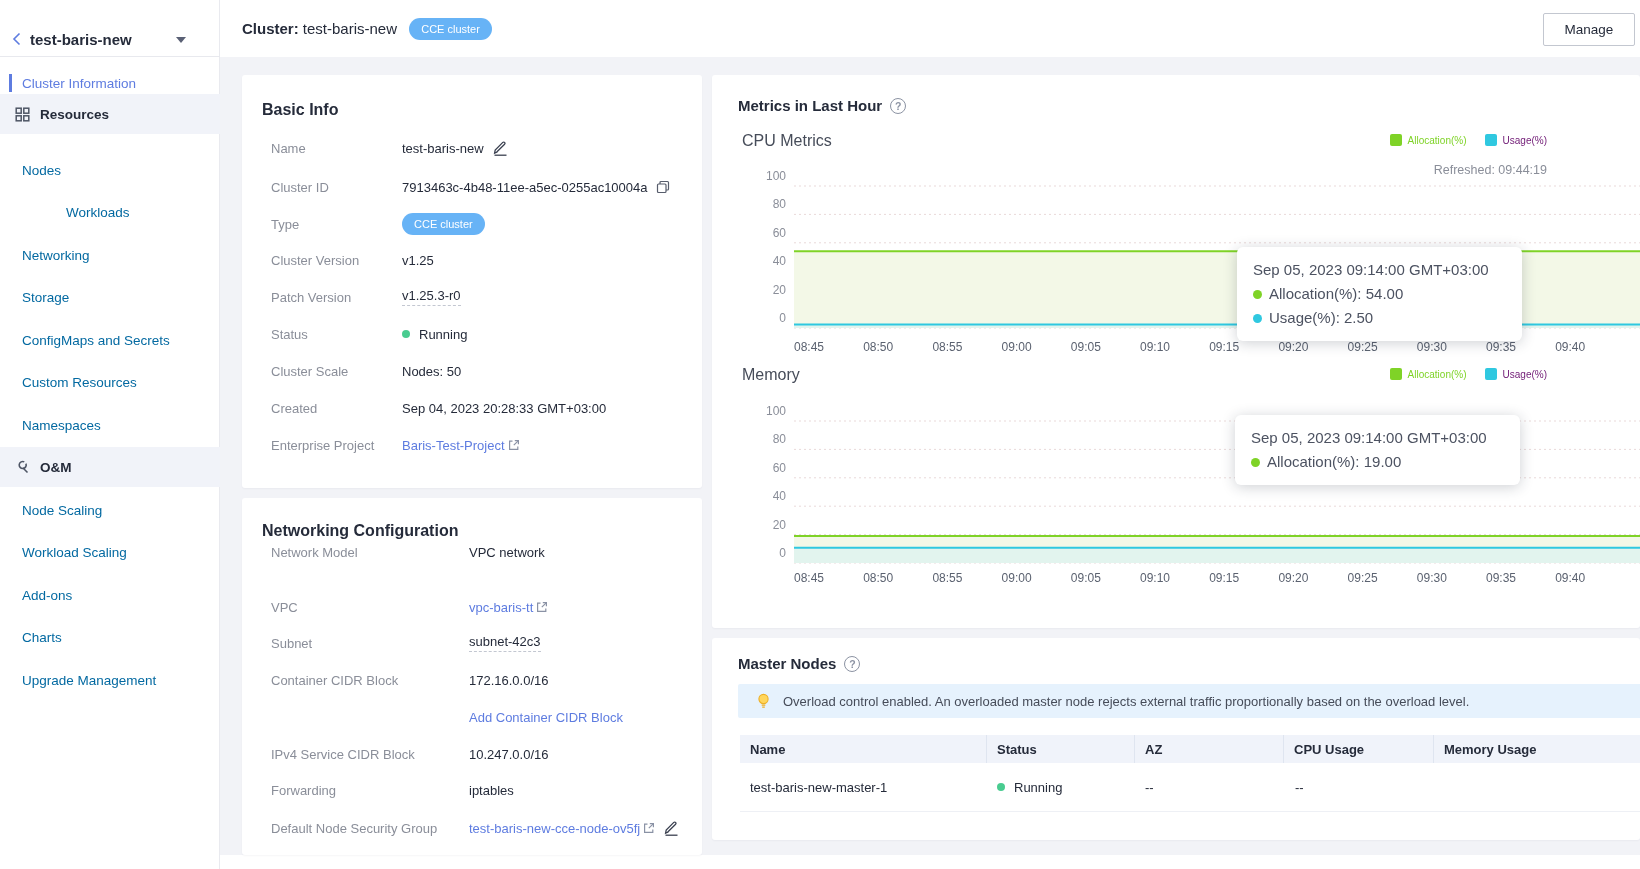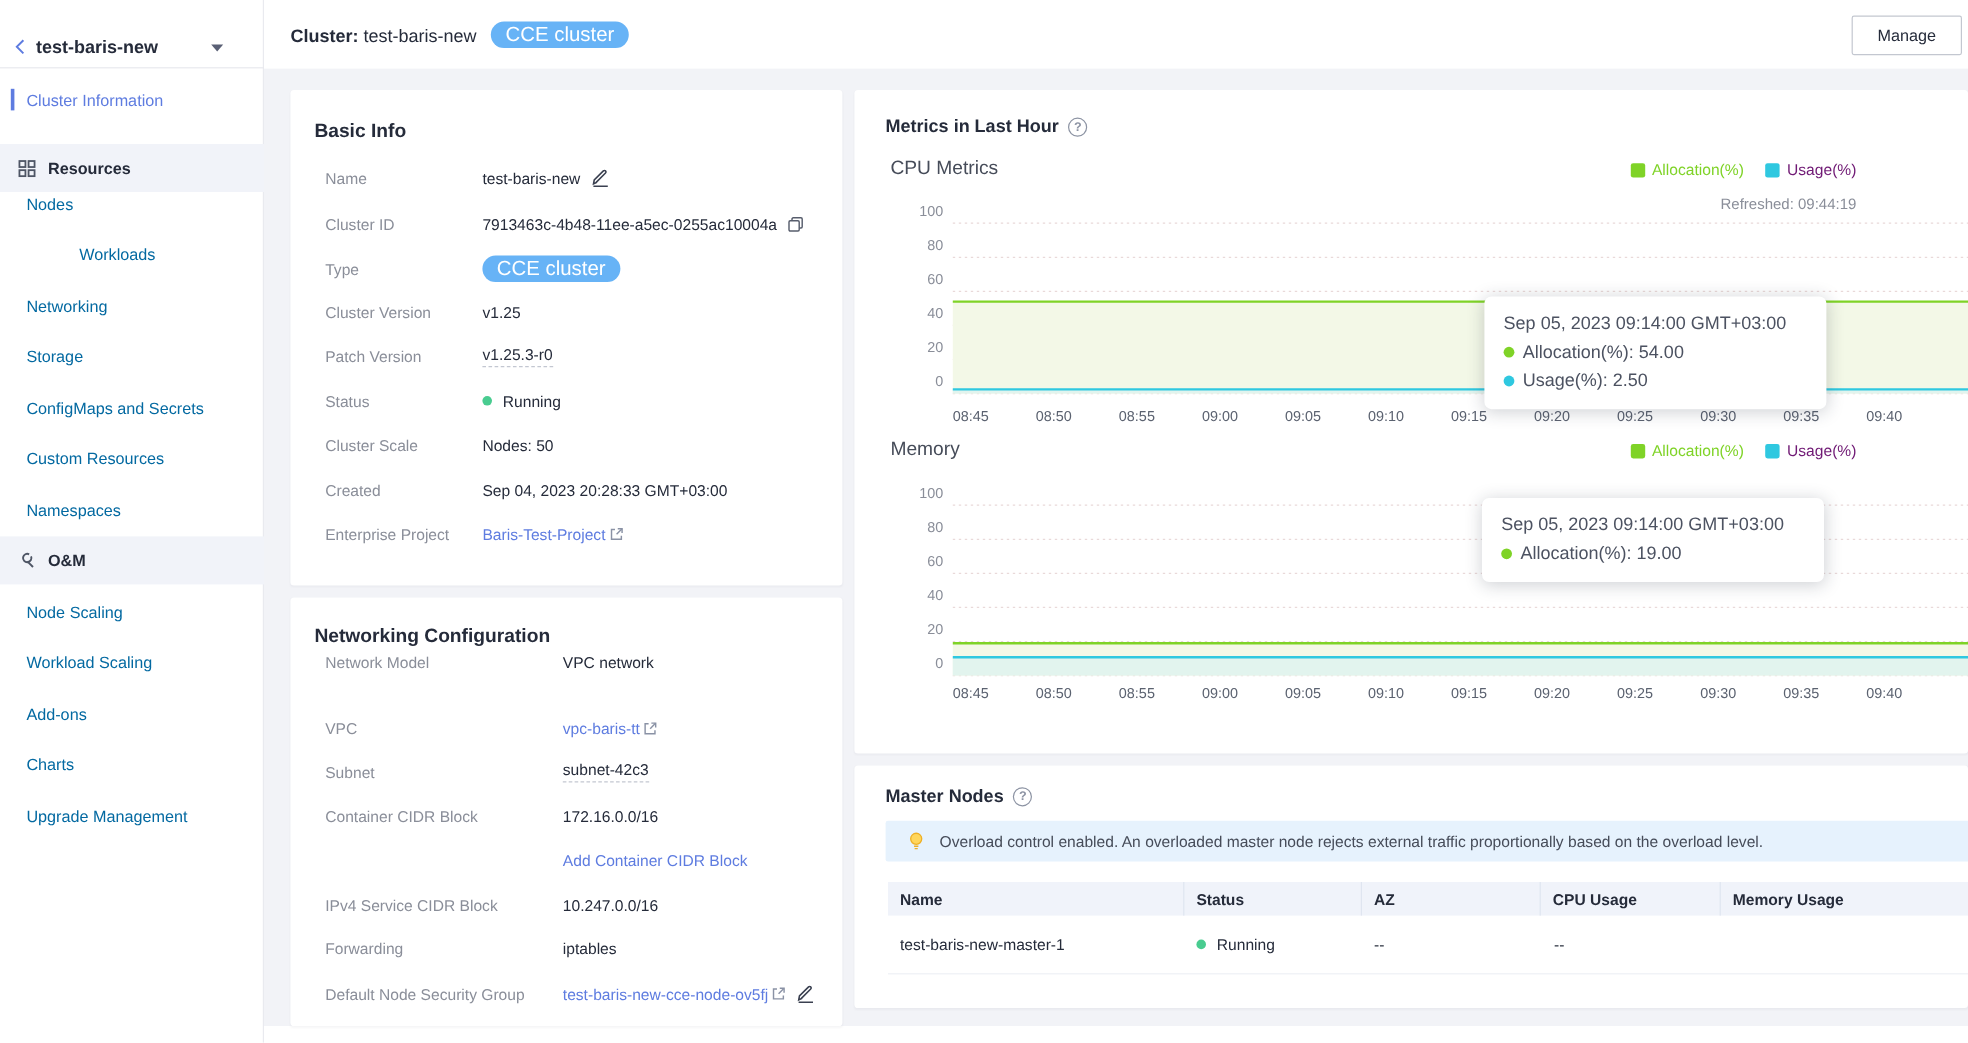--- a/index.html
+++ b/index.html
@@ -25,21 +25,21 @@
   .nav-item .lbl { font-size:13.5px; color:#0369a1; margin-left:22px; }
   .nav-item.active .lbl { color:#5e7ce0; }
   .nav-item.section { background:#f1f3f9; }
   .nav-item.section .lbl { font-weight:bold; color:#252b3a; margin-left:10px; }
   .nav-item.section .nav-ico { margin-left:15px; display:flex; }
   .active-bar { position:absolute; left:9px; top:11px; width:3px; height:18px; background:#5e7ce0; }
 
   
   #crumb { left:242px; top:18px; font-size:15px; }
   #crumb b { font-weight:bold; }
-  .badge { display:inline-block; background:#67b3f6; color:#fff; font-size:17px;
+  .badge { display:inline-block; background:#67b3f6; color:#fff; font-size:11px;
     line-height:22px; padding:0 12px; border-radius:11px; vertical-align:1px; }
   #manage-btn { left:1543px; top:13px; width:92px; height:33px; background:#fff;
     border:1px solid #c3c7d0; border-radius:2px; font-size:13.5px; color:#252b3a;
     text-align:center; line-height:31px; cursor:pointer; }
 
   
   .card { background:#fff; border-radius:3px; box-shadow:0 1px 2px rgba(15,30,60,.04); }
   #card-basic { left:242px; top:75px; width:460px; height:413px; }
   #card-net { left:242px; top:498px; width:460px; height:357px; }
   #card-metrics { left:712px; top:75px; width:928px; height:553px; }
@@ -53,21 +53,21 @@
   .dashed-u { border-bottom:1px dashed #c3c7d1; padding-bottom:2px; }
   .dot { display:inline-block; width:8px; height:8px; border-radius:50%; background:#49cc90; margin-right:9px; }
   .ico-btn { display:inline-flex; margin-left:8px; cursor:pointer; vertical-align:-2px; }
   .help-ico { display:inline-flex; width:16px; height:16px; border:1px solid #8c93a3; border-radius:50%;
     color:#8c93a3; font-size:10.5px; align-items:center; justify-content:center; margin-left:8px; cursor:pointer; }
 
   
   #metrics-title { left:26px; top:97px; font-size:15px; font-weight:bold; display:flex; align-items:center; }
   #refreshed { right:93px; top:88px; font-size:12.5px; color:#8a8e99; }
   .chart-title { left:30px; font-size:16px; color:#464c59; }
-  .legend { right:93px; display:flex; align-items:center; font-size:13px; gap:6px; }
+  .legend { right:93px; display:flex; align-items:center; font-size:10px; gap:6px; }
   .legend .sq { width:12px; height:12px; border-radius:2px; display:inline-block; }
   .legend .alloc-t { color:#7fd327; margin-right:12px; }
   .legend .usage-t { color:#701a75; }
   .tooltip { background:#fff; border-radius:6px; box-shadow:0 2px 14px rgba(30,40,60,.22);
     padding:11px 16px; font-size:15px; color:#4c5261; line-height:24px; z-index:5; }
   .tooltip .tdot { display:inline-block; width:9px; height:9px; border-radius:50%; margin-right:7px; }
   .tdot.g { background:#7fd327; } .tdot.c { background:#2fc8e0; }
   #tt-cpu { left:525px; top:172px; width:285px; }
   #tt-mem { left:523px; top:340px; width:285px; }
 
@@ -111,21 +111,21 @@
       <span id="cluster-switch-name" class="abs">test-baris-new</span>
       <span id="cluster-caret" class="abs"></span>
     </div>
     <div class="side-divider abs"></div>
 
     <div class="nav-item active abs" style="top:63px;">
       <span class="active-bar"></span>
       <span class="lbl">Cluster Information</span>
     </div>
 
-    <div class="nav-item section abs" style="top:120px;text-align:right;">
+    <div class="nav-item section abs" style="top:94px;text-align:right;">
       <span class="nav-ico">
         <svg width="15" height="15" viewBox="0 0 15 15" fill="none" stroke="#4e5565" stroke-width="1.5">
           <rect x="1.2" y="1.2" width="5" height="5"></rect>
             <rect x="8.8" y="1.2" width="5" height="5"></rect>
           <rect x="1.2" y="8.8" width="5" height="5"></rect>
             <rect x="8.8" y="8.8" width="5" height="5"></rect>
         </svg>
       </span>
       <span class="lbl">Resources</span>
     </div>

